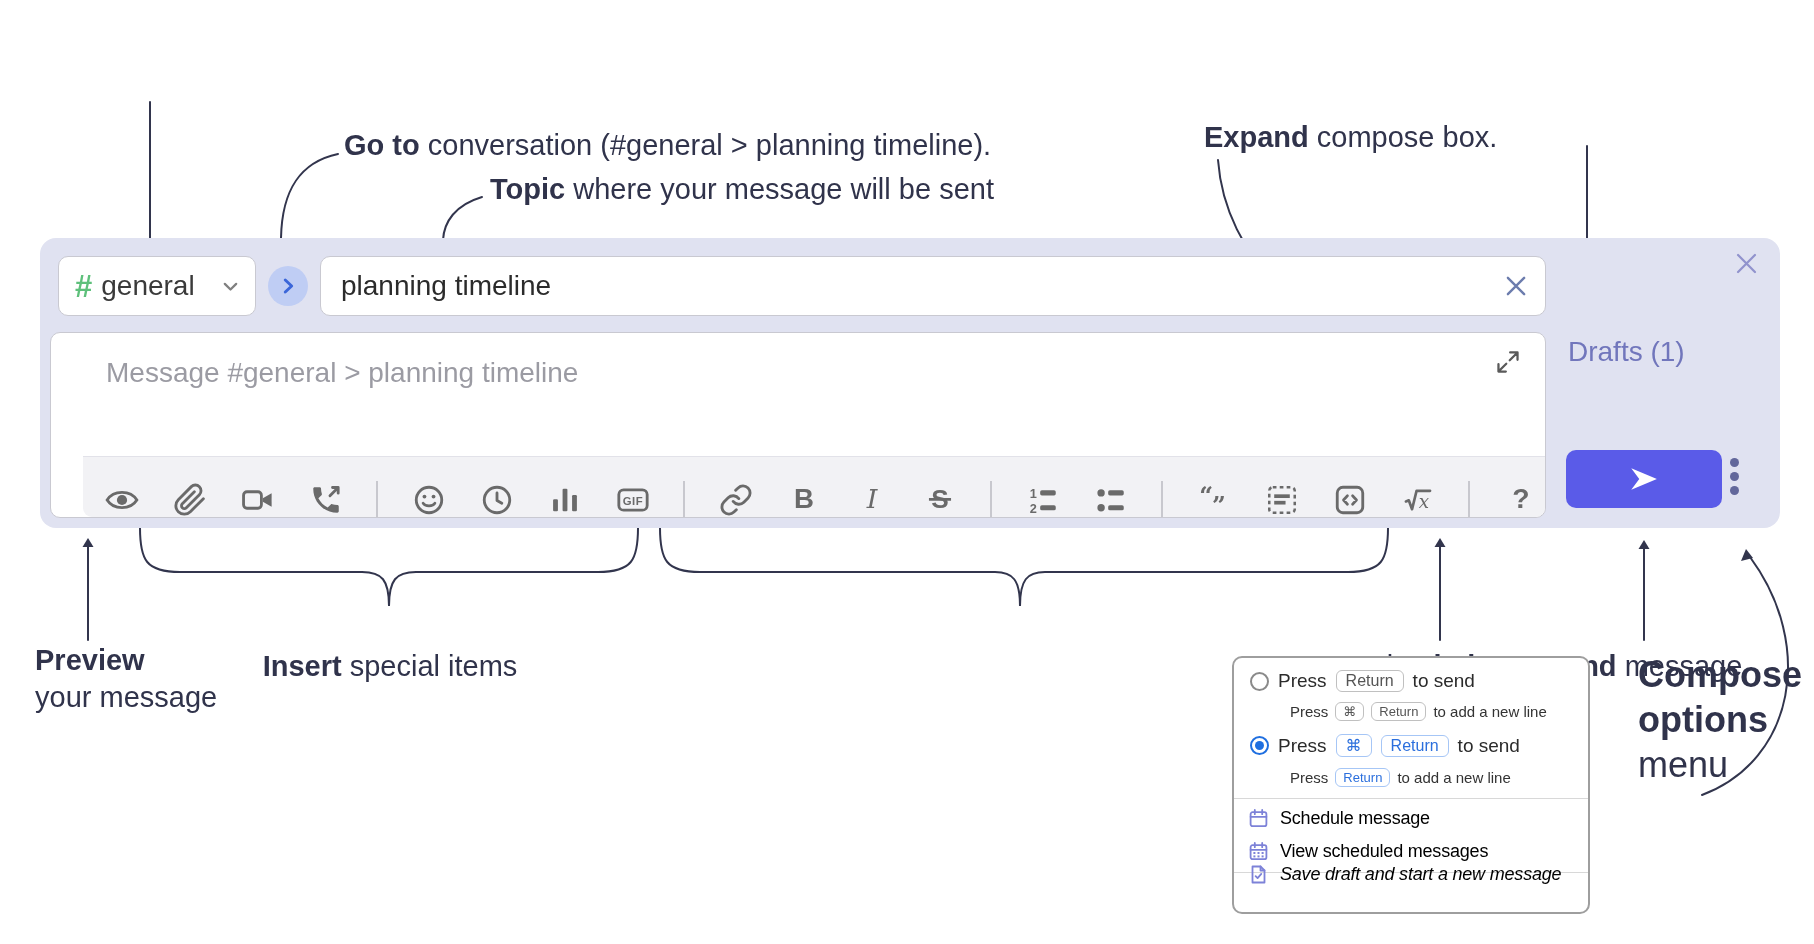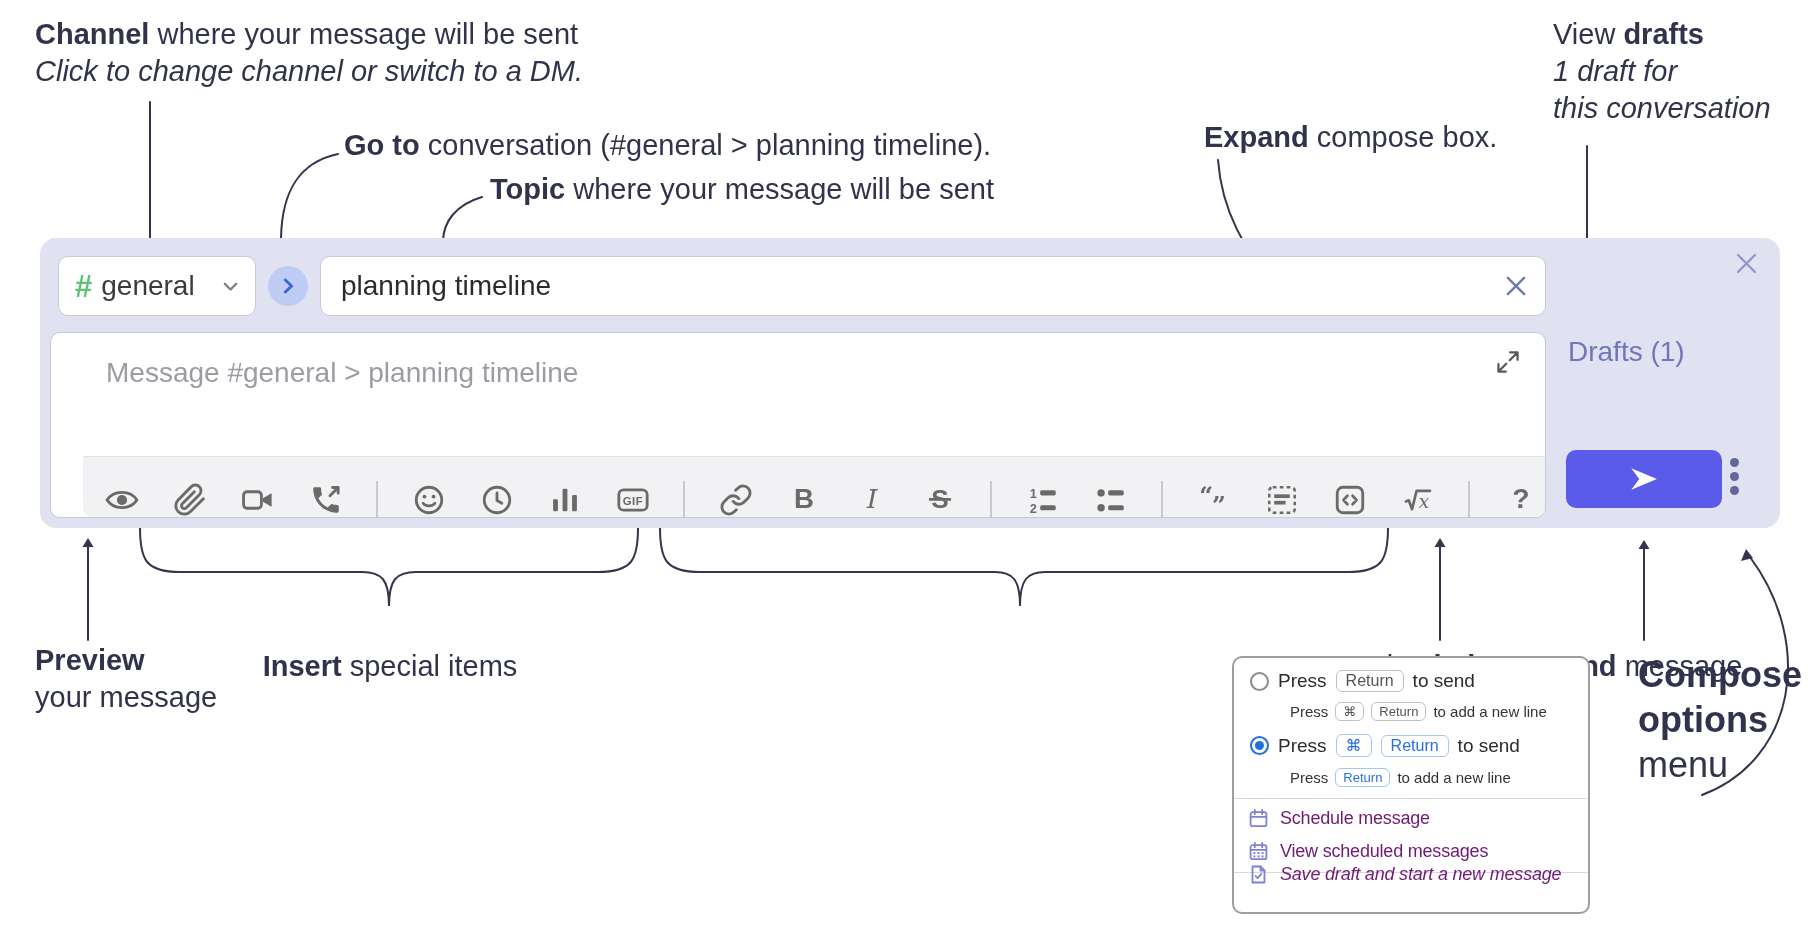--- a/index.html
+++ b/index.html
@@ -71,21 +71,21 @@
   .radio{width:19px;height:19px;border:2px solid #8a8a8a;border-radius:50%;box-sizing:border-box;
     display:flex;align-items:center;justify-content:center;cursor:pointer;flex:0 0 auto;}
   .radio.sel{border-color:#1f6fe0;}
   .radio.sel i{display:block;width:9px;height:9px;border-radius:50%;background:#1f6fe0;}
   .kbd{border:1.5px solid #c0c0c0;border-radius:6px;padding:1px 9px;font-size:16px;color:#555;background:#fff;}
   .kbd.sm{font-size:13px;padding:1px 7px;}
   .kbd.blue{border-color:#a6c6f6;color:#2b6fdd;}
   .menu-div{position:absolute;left:0;right:0;height:1px;background:#d8d8d8;}
   #menu-div1{top:140px;} #menu-div2{top:214px;}
   .menu-item{position:absolute;left:14px;display:flex;align-items:center;gap:11px;font-size:18px;
-    letter-spacing:-0.2px;color:#701a75;cursor:pointer;white-space:nowrap;}
+    letter-spacing:-0.2px;color:#000000;cursor:pointer;white-space:nowrap;}
 </style>
 </head>
 <body>
 
 <div id="canvas">
 
   <svg class="arrows" width="1814" height="944" viewBox="0 0 1814 944">
     <g stroke="#32354d" stroke-width="2" fill="none" stroke-linecap="round">
       <path d="M150 102 L150 243"></path>
       <path d="M338 154 C300 162 282 190 281 238"></path>
@@ -105,37 +105,28 @@
       <path d="M443 249 L437.5 240 L448.5 240 Z"></path>
       <path d="M1462 352 L1453 346.5 L1453 357.5 Z"></path>
       <path d="M1587 329 L1581.5 320 L1592.5 320 Z"></path>
       <path d="M88 538 L82.5 547 L93.5 547 Z"></path>
       <path d="M1440 538 L1434.5 547 L1445.5 547 Z"></path>
       <path d="M1644 540 L1638.5 549 L1649.5 549 Z"></path>
       <path d="M1746 549 L1741 561 L1753 558 Z"></path>
     </g>
   </svg>
 
-  <div class="ann" id="ann-channel">
-    <div><b>Channel</b><span> where your message will be sent</span></div>
-    <div class="it">Click to change channel or switch to a DM.</div>
-  </div>
   <div class="ann" id="ann-topic">
     <b>Topic</b><span> where your message will be sent</span>
   </div>
   <div class="ann" id="ann-goto">
     <b>Go to</b><span> conversation (#general &gt; planning timeline).</span>
   </div>
   <div class="ann" id="ann-expand">
     <b>Expand</b><span> compose box.</span>
-  </div>
-  <div class="ann" id="ann-drafts">
-    <div><span>View </span><b>drafts</b></div>
-    <div class="it">1 draft for</div>
-    <div class="it">this conversation</div>
   </div>
 
   <div id="compose">
     <div id="channel-select">
       <span id="channel-hash">#</span>
       <span id="channel-name">general</span>
       <span id="channel-chevron">
         <svg width="21" height="21" viewBox="0 0 24 24">
             <path d="M5.5 9 L12 15.5 L18.5 9" stroke="#808080" stroke-width="2.6" fill="none" stroke-linecap="round" stroke-linejoin="round"></path>
           </svg>

